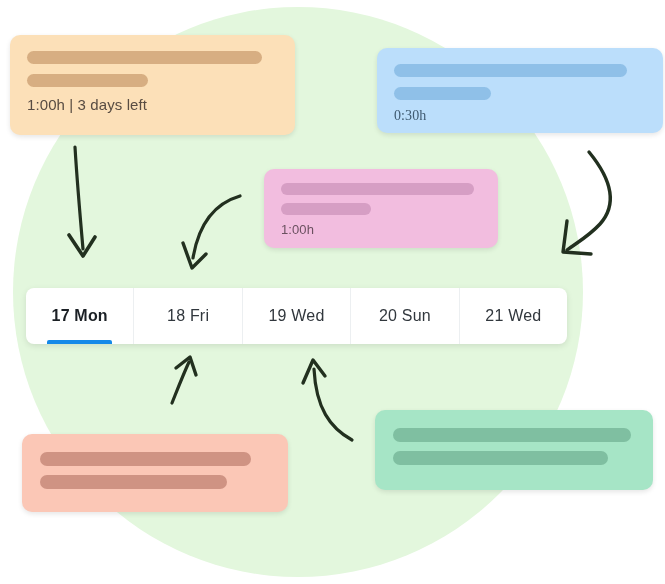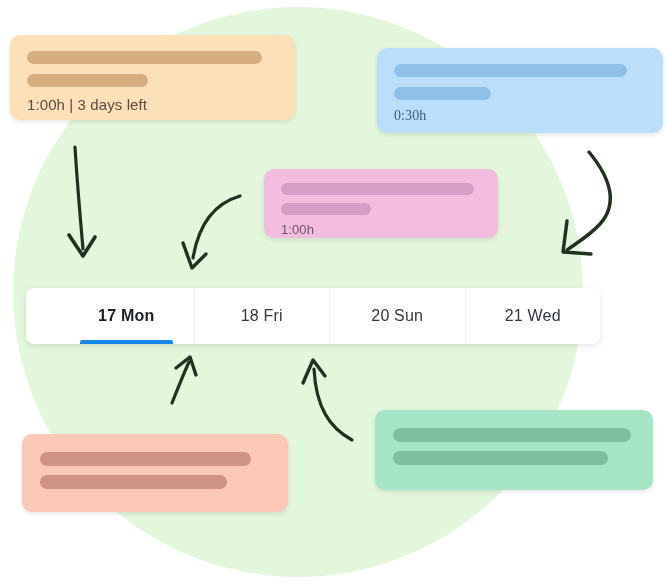--- a/index.html
+++ b/index.html
@@ -43,21 +43,21 @@
   .card .bar + .bar { margin-top: 10px; }
   .time-label {
     font-size: 15px;
     letter-spacing: 0.1px;
     white-space: nowrap;
   }
 
   
   .card-orange {
     left: 10px;  top: 35px;
-    width: 285px; height: 85px;
+    width: 285px; height: 100px;
     background: #fce0b8;
     padding: 16px 17px 0 17px;
   }
   .card-orange .bar { background: #d7ae82; }
   .card-orange .bar-1 { width: 235px; }
   .card-orange .bar-2 { width: 121px; }
   .card-orange .time-label { color: #584c42; margin-top: 9px; }
 
   
   .card-blue {
@@ -67,21 +67,21 @@
     padding: 16px 17px 0 17px;
   }
   .card-blue .bar { background: #8fc0e8; }
   .card-blue .bar-1 { width: 233px; }
   .card-blue .bar-2 { width: 97px; }
   .card-blue .time-label { color: #3f5a70; margin-top: 8px; font-size: 14px; font-family: Liberation Serif, serif; }
 
   
   .card-pink {
     left: 264px; top: 169px;
-    width: 234px; height: 69px;
+    width: 234px; height: 79px;
     background: #f2bddf;
     padding: 14px 17px 0 17px;
   }
   .card-pink .bar { background: #d69ec4; height: 12px; }
   .card-pink .bar + .bar { margin-top: 8px; }
   .card-pink .bar-1 { width: 193px; }
   .card-pink .bar-2 { width: 90px; }
   .card-pink .time-label { color: #6b5160; margin-top: 7px; font-size: 13px; }
 
   
@@ -111,21 +111,20 @@
   
   .tabbar {
     position: absolute;
     left: 26px; top: 288px;
     width: 541px; height: 56px;
     background: #ffffff;
     border-radius: 8px;
     display: flex;
     box-shadow: 0 2px 6px rgba(0,0,0,0.10);
     overflow: hidden;
-    padding-left: 33px;
   }
   .tab {
     flex: 1 1 0;
     position: relative;
     display: flex;
     align-items: center;
     justify-content: center;
     font-size: 16px;
     color: #31373d;
     border-left: 1px solid #eceff1;
@@ -187,20 +186,23 @@
 
   <div class="tabbar">
     <div class="tab active">
       <span>17 Mon</span>
       <span class="underline"></span>
     </div>
     <div class="tab">
       <span>18 Fri</span>
     </div>
     <div class="tab">
+      <span>19 Wed</span>
+    </div>
+    <div class="tab">
       <span>20 Sun</span>
     </div>
     <div class="tab">
       <span>21 Wed</span>
     </div>
   </div>
 
   <svg class="arrows" viewBox="0 0 665 584">
     <g fill="none" stroke="#22301f" stroke-linecap="round" stroke-linejoin="round">
 

